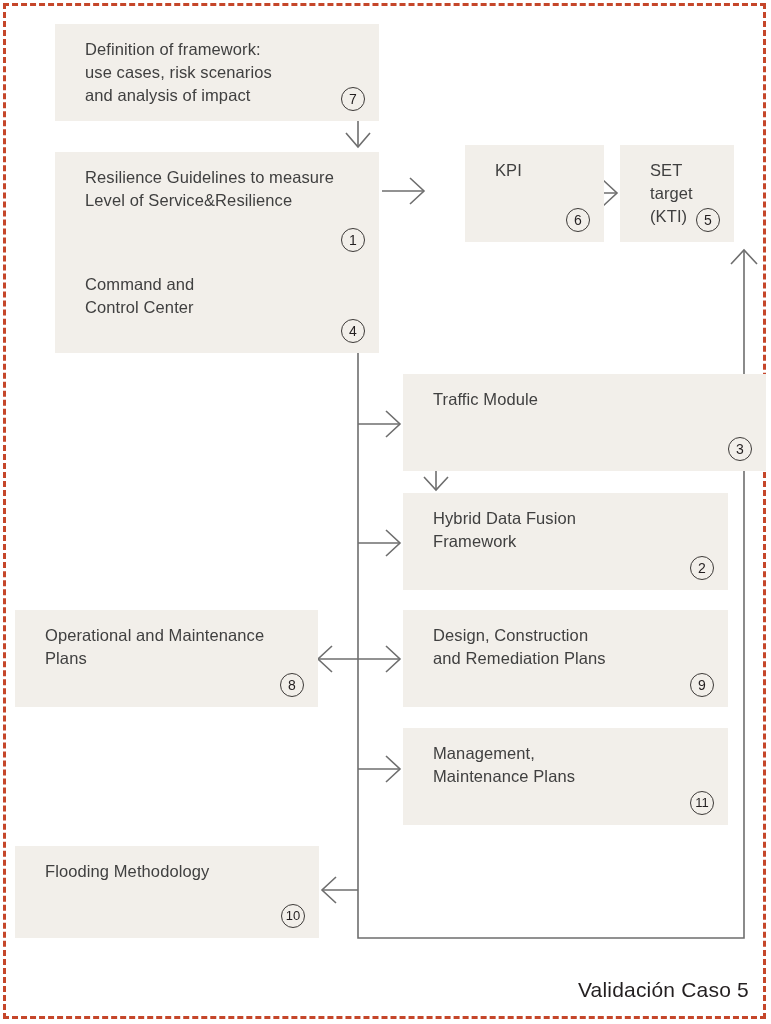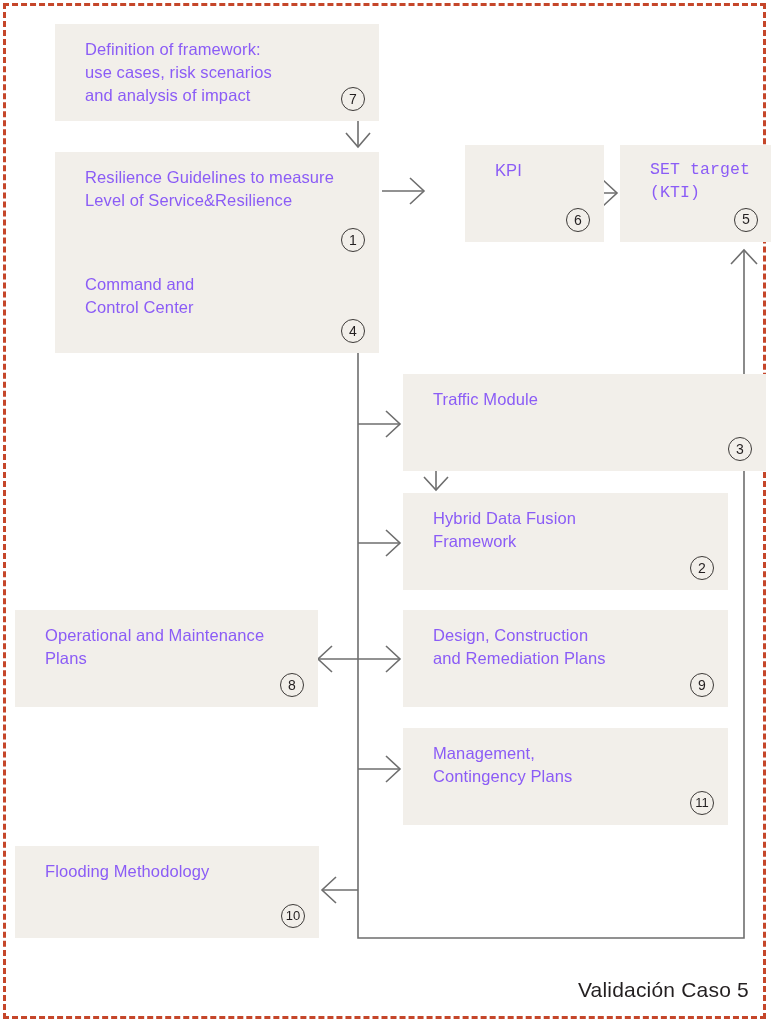--- a/index.html
+++ b/index.html
@@ -45,21 +45,21 @@
   
   .node {
     position: absolute;
     background: #f2efea;
     box-sizing: border-box;
     padding: 14px 16px 0 30px;
   }
   .node .label {
     font-size: 16.5px;
     line-height: 1.38;
-    color: #8b5cf6;
+    color: #404040;
     white-space: pre-line;
     letter-spacing: 0.1px;
   }
   .node .badge {
     position: absolute;
     right: 14px;
     bottom: 10px;
     width: 24px;
     height: 24px;
     border: 1.2px solid #3d3a38;
@@ -169,42 +169,42 @@
       </div>
       <div class="node" style="left: 55px; top: 259px; width: 324px; height: 94px;">
         <div class="label">Command and
 Control Center</div>
         <div class="badge">4</div>
       </div>
       <div class="node" style="left: 427px; top: 145px; width: 139px; height: 97px; margin-left: 38px;">
         <div class="label">KPI</div>
         <div class="badge">6</div>
       </div>
-      <div class="node" style="left: 620px; top: 145px; width: 152px; height: 97px; font-family: Liberation Mono, monospace;">
+      <div class="node" style="left: 620px; top: 145px; width: 114px; height: 97px;">
         <div class="label">SET target
 (KTI)</div>
         <div class="badge">5</div>
       </div>
       <div class="node" style="left: 403px; top: 374px; width: 363px; height: 97px;">
         <div class="label">Traffic Module</div>
         <div class="badge">3</div>
       </div>
       <div class="node" style="left: 403px; top: 493px; width: 325px; height: 97px;">
         <div class="label">Hybrid Data Fusion
 Framework</div>
         <div class="badge">2</div>
       </div>
       <div class="node" style="left: 403px; top: 610px; width: 325px; height: 97px;">
         <div class="label">Design, Construction
 and Remediation Plans</div>
         <div class="badge">9</div>
       </div>
       <div class="node" style="left: 403px; top: 728px; width: 325px; height: 97px;">
         <div class="label">Management,
-Contingency Plans</div>
+Maintenance Plans</div>
         <div class="badge wide">11</div>
       </div>
       <div class="node" style="left: 15px; top: 610px; width: 303px; height: 97px;">
         <div class="label">Operational and Maintenance
 Plans</div>
         <div class="badge">8</div>
       </div>
       <div class="node" style="left: 15px; top: 846px; width: 304px; height: 92px;">
         <div class="label">Flooding Methodology</div>
         <div class="badge wide">10</div>

